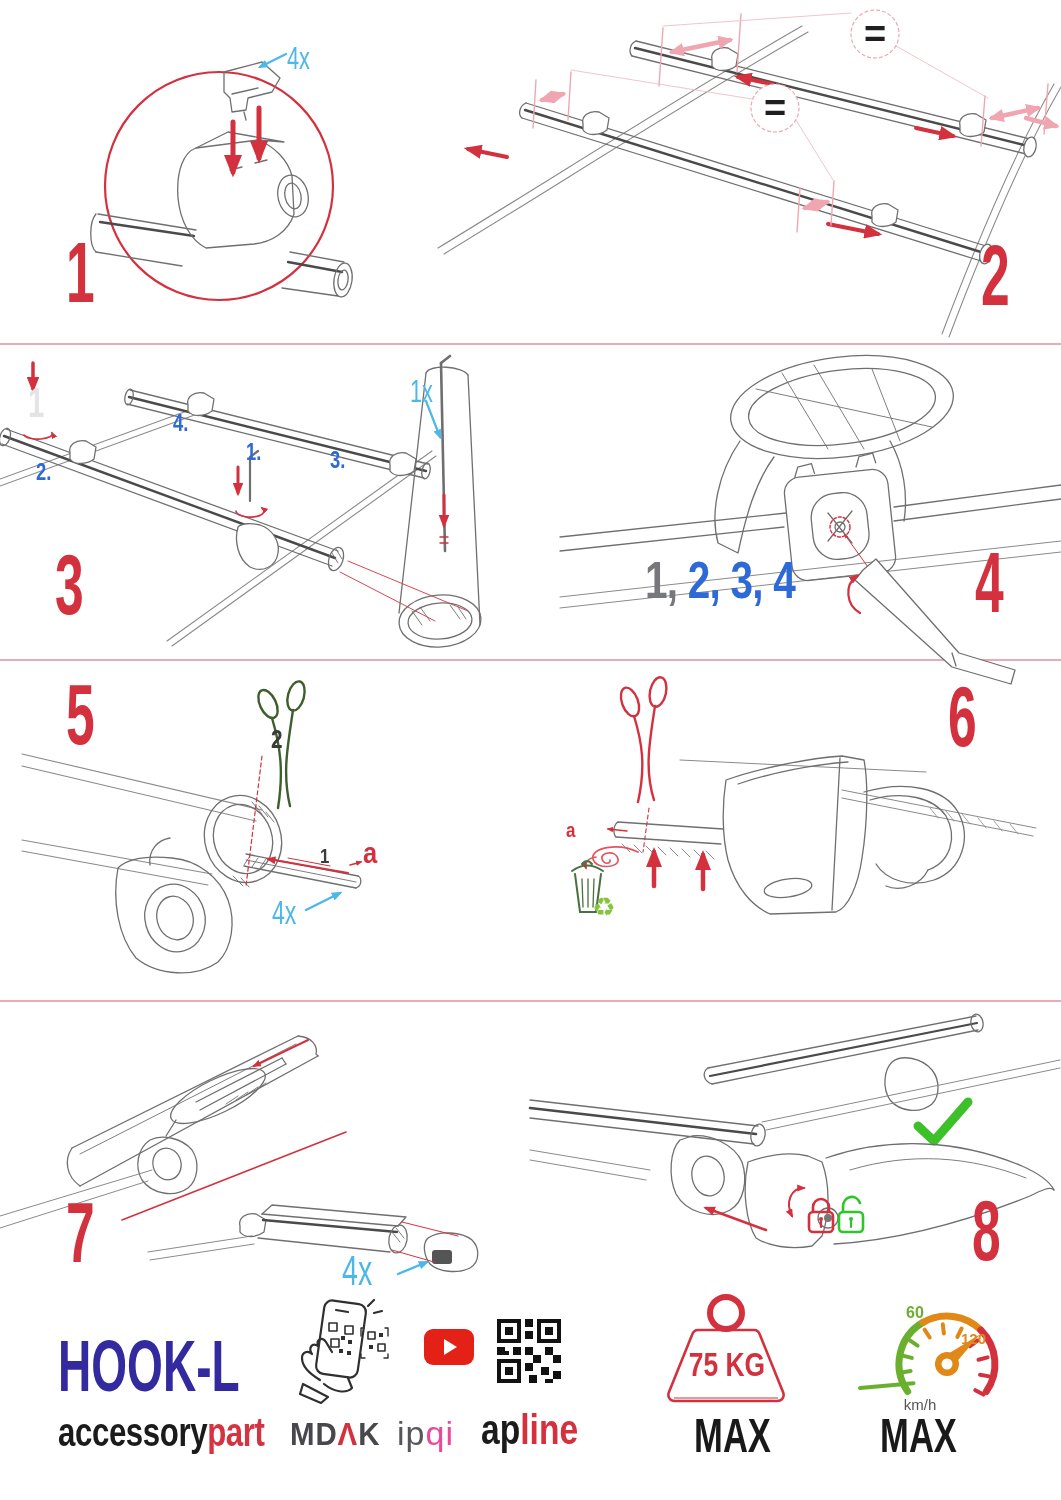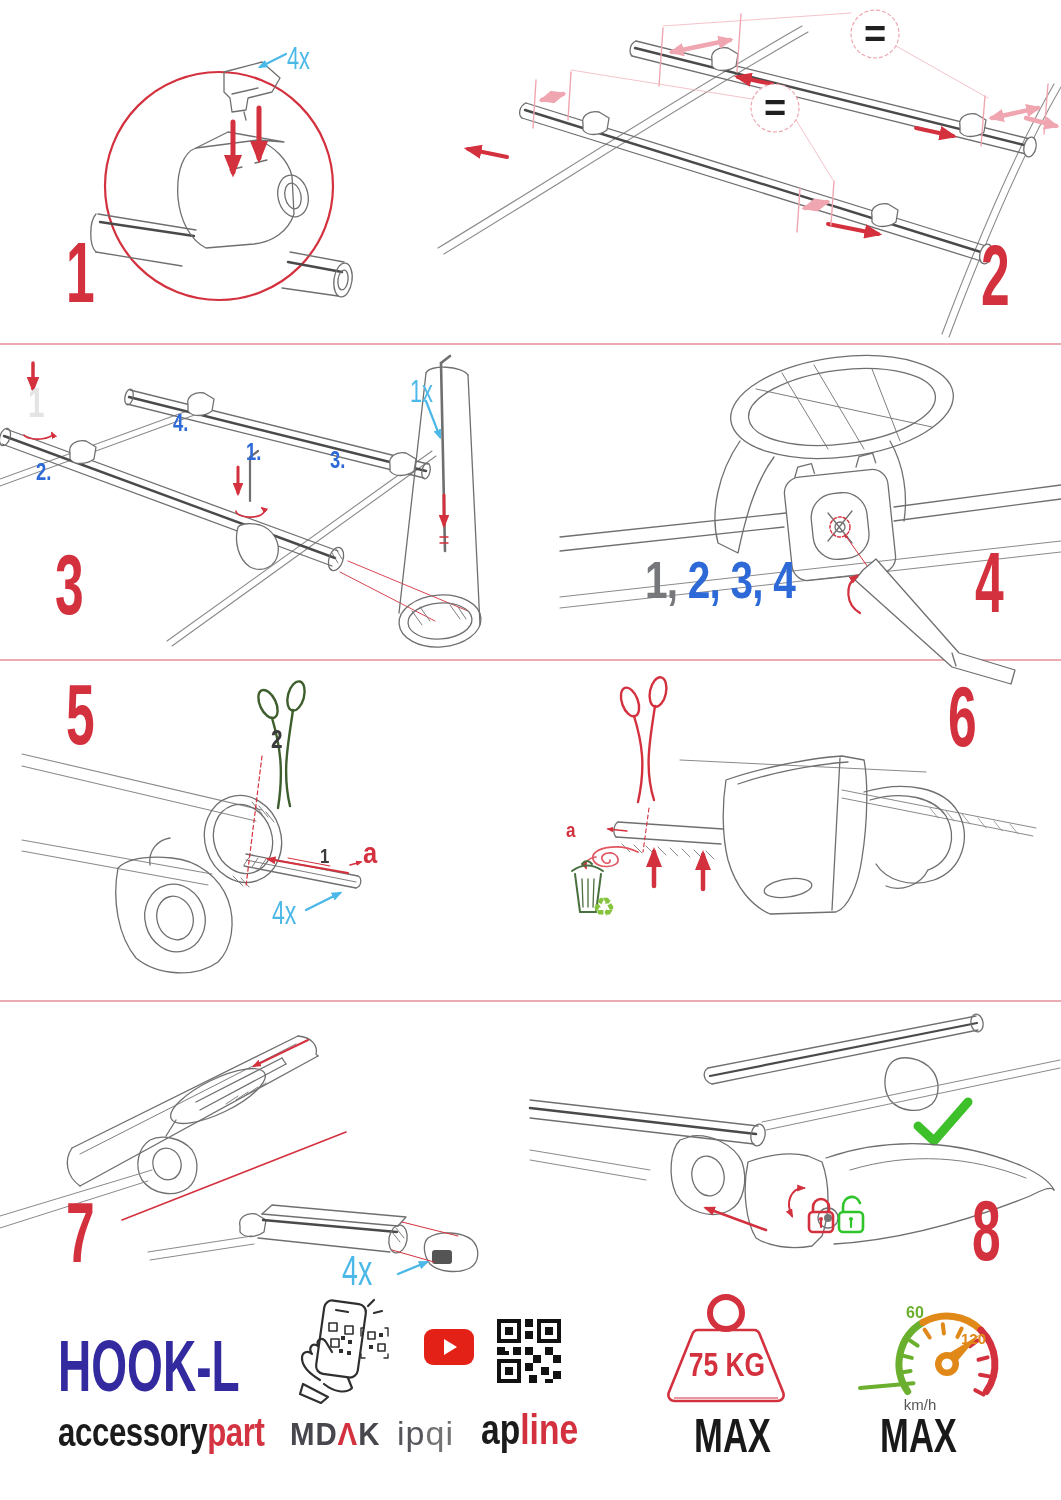--- a/index.html
+++ b/index.html
@@ -26,21 +26,21 @@
   .hookl{position:absolute;left:58px;top:1330px;font-size:72px;font-weight:700;line-height:1;
          color:#322a9e;transform:scaleX(.64);transform-origin:left top;letter-spacing:0px;}
   .brand{position:absolute;left:58px;top:1412px;font-size:40px;font-weight:700;line-height:1;
          transform:scaleX(.78);transform-origin:left top;letter-spacing:-.5px;white-space:nowrap;}
   .brand .blk{color:#1b1b1b;} .brand .red{color:#d43441;}
   .mdak{position:absolute;left:290px;top:1418px;font-size:32px;font-weight:700;line-height:1;
         color:#47474d;transform:scaleX(.92);transform-origin:left top;letter-spacing:1px;}
   .mdak .red{color:#d4313f;}
   .ipqi{position:absolute;left:397px;top:1416px;font-size:34px;font-weight:400;line-height:1;
         color:#55565c;letter-spacing:1px;}
-  .ipqi .red{color:#737373;}
+  .ipqi .red{color:#ec4899;}
   .apline{position:absolute;left:481px;top:1409px;font-size:42px;font-weight:700;line-height:1;
           transform:scaleX(.8);transform-origin:left top;}
   .apline .blk{color:#1b1b1b;} .apline .red{color:#d4313f;}
   .maxlbl{position:absolute;width:145px;top:1412px;text-align:center;font-size:48px;font-weight:700;
           line-height:1;color:#191919;transform:scaleX(.72);transform-origin:center top;}
 </style>
 </head>
 <body>
 
 <div class="page">

